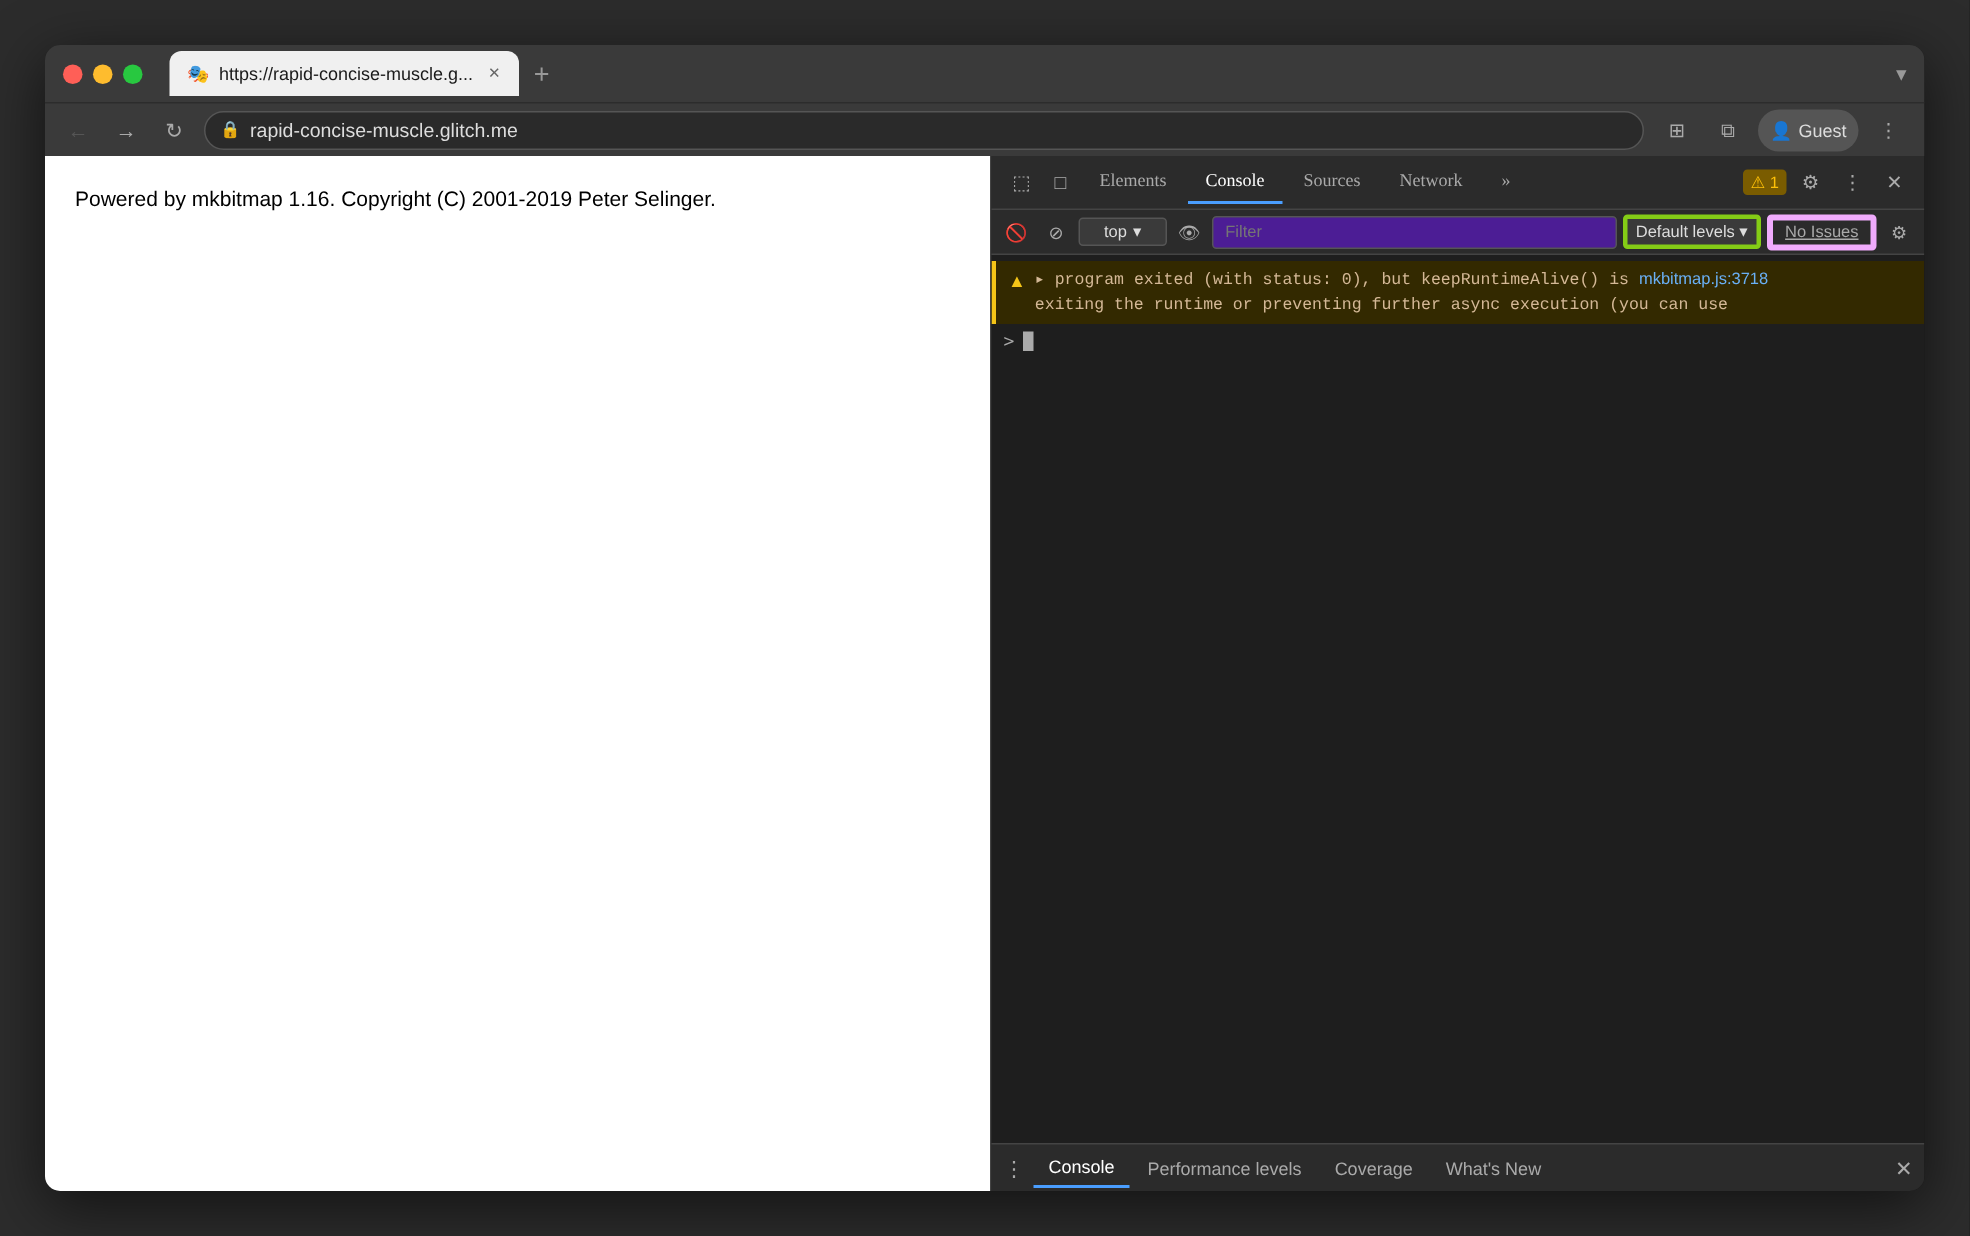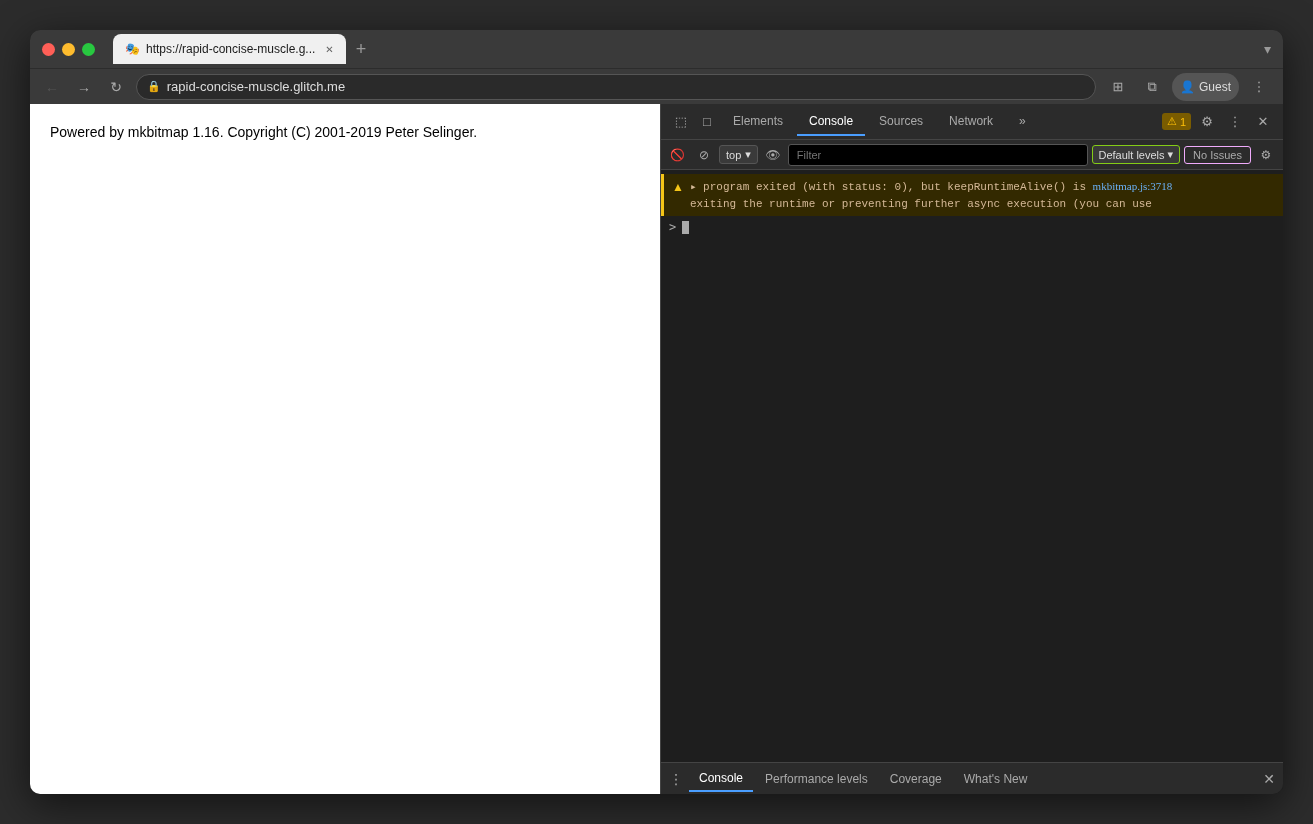--- a/index.html
+++ b/index.html
@@ -199,20 +199,21 @@
       gap: 2px;
       flex-shrink: 0;
       border-bottom: 1px solid #444;
     }
     .devtools-tab {
       padding: 6px 12px;
       font-size: 12px;
       color: #aaa;
       cursor: pointer;
       border-bottom: 2px solid transparent;
+      font-family: Liberation Serif, serif;
     }
     .devtools-tab.active {
       color: #fff;
       border-bottom: 2px solid #4a9eff;
     }
     .devtools-toolbar-icons {
       margin-left: auto;
       display: flex;
       align-items: center;
       gap: 4px;
@@ -260,54 +261,55 @@
       align-items: center;
       justify-content: center;
       border-radius: 3px;
     }
     .context-selector {
       background: #3a3a3a;
       border: 1px solid #555;
       border-radius: 3px;
       color: #ddd;
       font-size: 11px;
-      padding: 2px 6px;
+      padding: 2px 16px;
       display: flex;
       align-items: center;
       gap: 4px;
       cursor: pointer;
     }
     .filter-input {
       flex: 1;
-      background: #000000;
+      background: #4c1d95;
       border: 1px solid #555;
       border-radius: 3px;
       color: #ddd;
       font-size: 11px;
       padding: 2px 8px;
       height: 22px;
     }
     .default-levels {
       background: #3a3a3a;
-      border: 1px solid #84cc16;
+      border: 3px solid #84cc16;
       border-radius: 3px;
       color: #ddd;
       font-size: 11px;
       padding: 2px 6px;
       display: flex;
       align-items: center;
       gap: 3px;
       cursor: pointer;
     }
     .no-issues {
       color: #aaa;
       font-size: 11px;
       padding: 2px 8px;
-      border: 1px solid #f0abfc;
-      border-radius: 3px;
+      border: 4px solid #f0abfc;
+      border-radius: 3px;
+      text-decoration: underline;
     }
 
     
     .console-content {
       flex: 1;
       background: #1e1e1e;
       overflow: auto;
       padding: 4px 0;
     }
 
@@ -328,21 +330,21 @@
     .warning-text {
       font-size: 11px;
       color: #d4b896;
       font-family: 'Courier New', monospace;
       line-height: 1.5;
     }
     .warning-link {
       color: #6ab0f5;
       text-decoration: none;
       font-size: 11px;
-      font-family: Liberation Serif, serif;
+      font-family: Liberation Sans, sans-serif;
       margin-top: 46px;
     }
     .console-prompt {
       display: flex;
       align-items: center;
       padding: 4px 8px;
       gap: 6px;
     }
     .prompt-arrow {
       color: #aaa;

